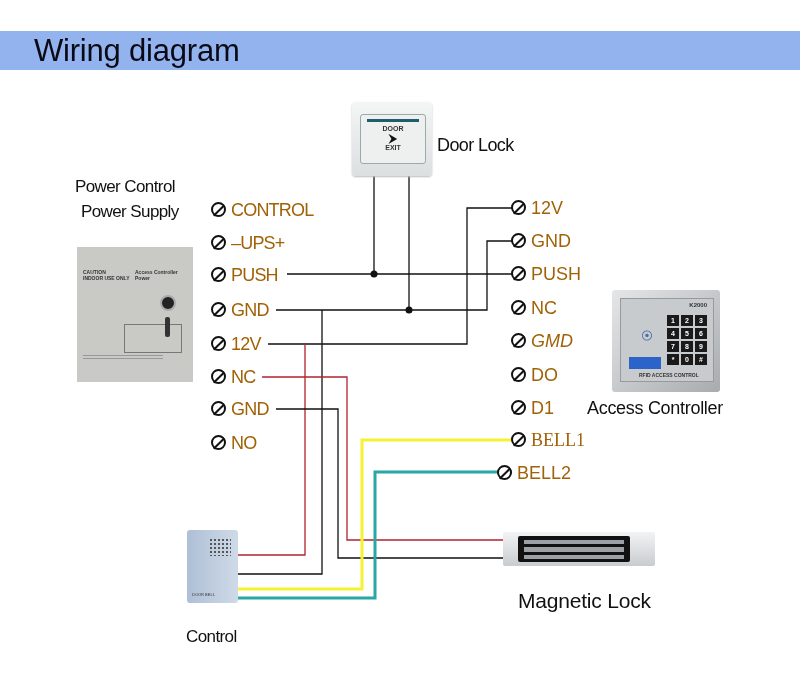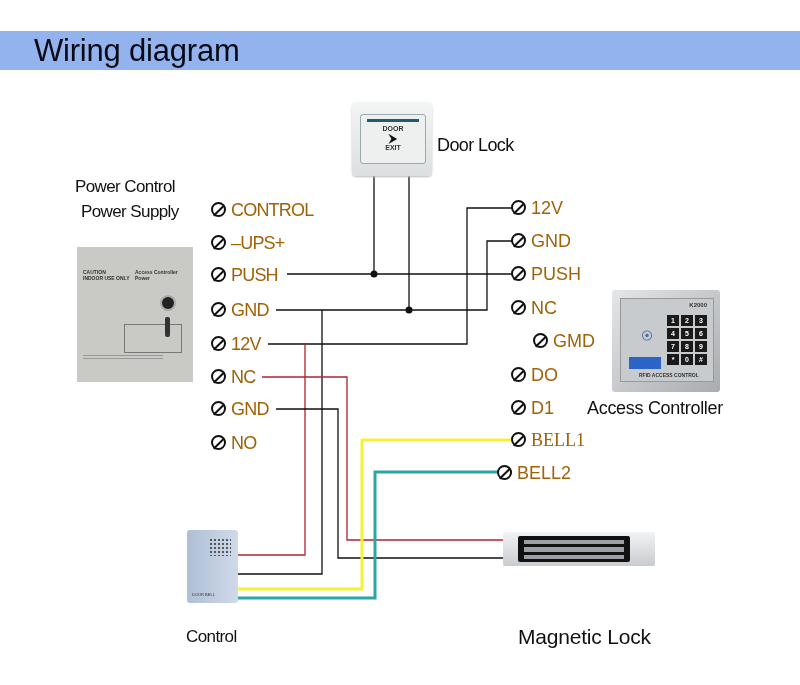--- a/index.html
+++ b/index.html
@@ -101,21 +101,21 @@
 <div class="term" style="left:211px;top:300px;"><span class="sym"></span><span>GND</span></div>
 <div class="term" style="left:211px;top:334px;"><span class="sym"></span><span>12V</span></div>
 <div class="term" style="left:211px;top:367px;"><span class="sym"></span><span>NC</span></div>
 <div class="term" style="left:211px;top:399px;"><span class="sym"></span><span>GND</span></div>
 <div class="term" style="left:211px;top:433px;"><span class="sym"></span><span>NO</span></div>
 
 <div class="term rterm" style="left:511px;top:198px;"><span class="sym"></span><span>12V</span></div>
 <div class="term rterm" style="left:511px;top:231px;"><span class="sym"></span><span>GND</span></div>
 <div class="term rterm" style="left:511px;top:264px;"><span class="sym"></span><span>PUSH</span></div>
 <div class="term rterm" style="left:511px;top:298px;"><span class="sym"></span><span>NC</span></div>
-<div class="term rterm" style="left:533px;top:331px;"><span class="sym"></span><span>GMD</span></div>
+<div class="term rterm" style="left:511px;top:331px;font-style:italic;"><span class="sym"></span><span>GMD</span></div>
 <div class="term rterm" style="left:511px;top:365px;"><span class="sym"></span><span>DO</span></div>
 <div class="term rterm" style="left:511px;top:398px;text-align:center;"><span class="sym"></span><span>D1</span></div>
 <div class="term rterm" style="left:511px;top:430px;font-family:Liberation Serif, serif;"><span class="sym"></span><span>BELL1</span></div>
 <div class="term rterm" style="left:497px;top:463px;"><span class="sym"></span><span>BELL2</span></div>
 
 <div class="device keypad">
   <div class="keypad-face">
     <div class="keypad-model">K2000</div>
     <div class="keypad-rfid">⦿</div>
     <div class="keypad-grid">
@@ -144,13 +144,13 @@
 </div>
 <div class="lbl" style="left:186px;top:627px;">Control</div>
 
 <div class="device mag">
   <div class="mag-core">
     <i style="top:4px;"></i>
       <i style="top:11px;height:5px;"></i>
       <i style="top:19px;"></i>
   </div>
 </div>
-<div class="lbl" style="left:518px;top:591px;font-size:21px;letter-spacing:-0.2px;margin-top:36px;">Magnetic Lock</div>
+<div class="lbl" style="left:518px;top:591px;font-size:21px;letter-spacing:-0.2px;">Magnetic Lock</div>
 
 </body></html>

